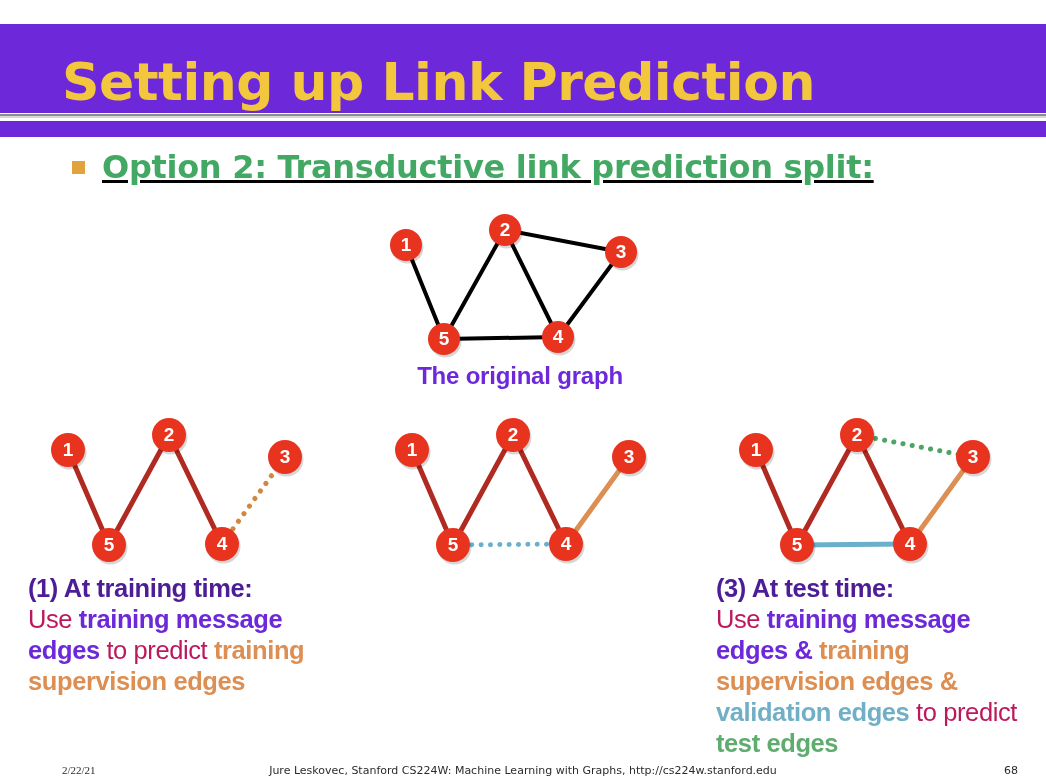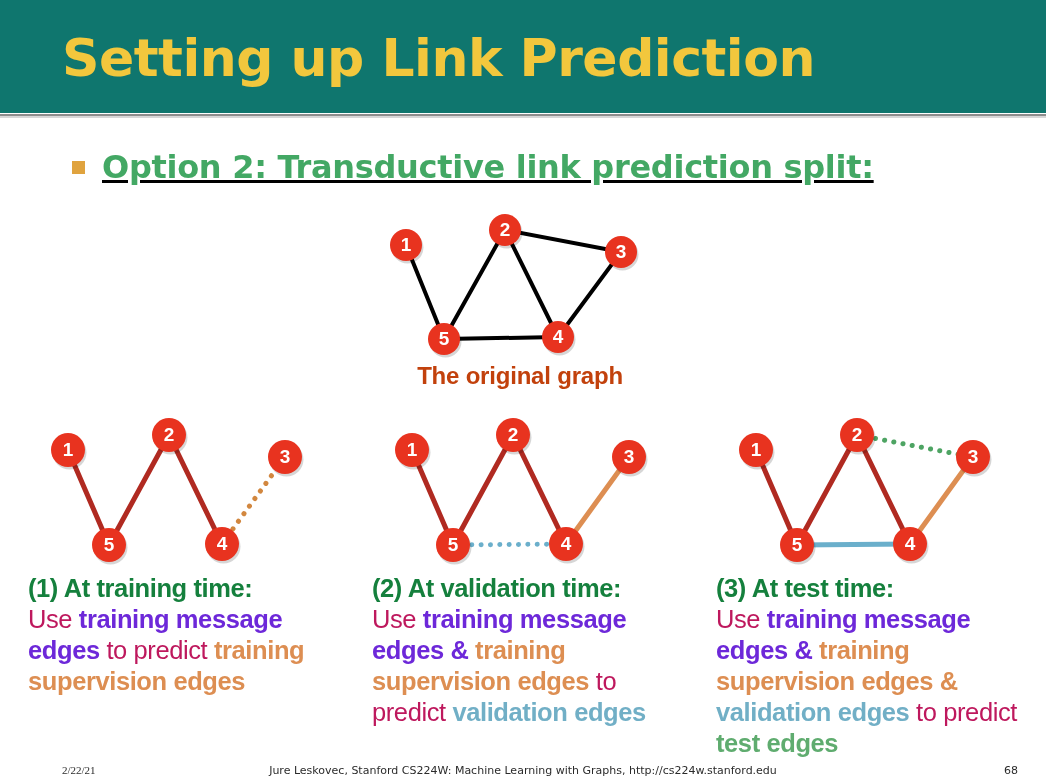--- a/index.html
+++ b/index.html
@@ -84,21 +84,21 @@
   }
   #orig-caption {
     position: absolute;
     left: 370px;
     top: 362px;
     width: 300px;
     text-align: center;
     font-family: "Liberation Sans", sans-serif;
     font-size: 24px;
     font-weight: bold;
-    color: #c2410c;
+    color: #6d28d9;
     letter-spacing: -0.2px;
   }
 
   .panel {
     position: absolute;
     top: 415px;
     width: 345px;
   }
   #panel-1 { left: 28px; }
   #panel-2 { left: 372px; }
@@ -112,21 +112,21 @@
 
   .panel-caption {
     margin-top: 8px;
     font-family: "Liberation Sans", sans-serif;
     font-size: 25.5px;
     line-height: 31px;
     color: #111111;
     letter-spacing: -0.4px;
     width: 315px;
   }
-  .cap-head { font-weight: bold; color: #15803d; }
+  .cap-head { font-weight: bold; color: #4c1d95; }
   .w-msg  { font-weight: bold; color: #6d28d9; }
   .w-sup  { font-weight: bold; color: #DD8E52; }
   .w-val  { font-weight: bold; color: #71AFC6; }
   .w-test { font-weight: bold; color: #5FAC6F; margin-top: 40px; }
   .w-plain { color: #be185d; }
 
   
   #footer {
     position: absolute;
     left: 0;
@@ -160,21 +160,21 @@
   .node-label {
     font-family: "Liberation Sans", sans-serif;
     font-size: 19px;
     font-weight: bold;
     fill: #ffffff;
   }
 </style>
 </head>
 <body>
 
-<div id="title-bar" style="background: #0f766e;">
+<div id="title-bar" style="background: #6d28d9; margin-top: 24px;">
   <div id="title-text" style="color: rgb(242, 199, 61);">Setting up Link Prediction</div>
 </div>
 <div id="header-rule"></div>
 
 <div id="bullet-row">
   <span id="bullet-square" style="background: rgb(224, 163, 62);"></span>
   <span id="bullet-label" style="color: rgb(67, 168, 100);">Option 2: Transductive link prediction split:</span>
 </div>
 
 <div id="orig-graph-wrap">
@@ -279,21 +279,20 @@
           <circle cx="194" cy="129" r="17" fill="#E8331F"></circle>
           <text x="194" y="135.29" text-anchor="middle" class="node-label">4</text>
         </g>
         <g>
           <circle cx="82.5" cy="132.5" r="17" fill="rgba(0,0,0,0.16)"></circle>
           <circle cx="81" cy="130" r="17" fill="#E8331F"></circle>
           <text x="81" y="136.29" text-anchor="middle" class="node-label">5</text>
         </g>
       </svg>
   </div>
-  <div class="panel-caption" id="panel-cap-1"><span class="cap-head">(2) At validation time:</span><br><span class="w-plain">Use </span><span class="w-msg">training message edges </span><span class="w-msg">&amp; </span><span class="w-sup">training supervision edges </span><span class="w-plain">to predict </span><span class="w-val">validation edges</span></div>
 </div>
 
 <div class="panel" id="panel-3">
   <div class="panel-graph-wrap">
     <svg class="graph-svg" id="panel-svg-2" width="320" height="150" viewBox="0 0 320 150">
         <line x1="40" y1="35" x2="81" y2="130" stroke="#B02A21" stroke-width="5" stroke-linecap="round"></line>
         <line x1="81" y1="130" x2="141" y2="20" stroke="#B02A21" stroke-width="5" stroke-linecap="round"></line>
         <line x1="141" y1="20" x2="194" y2="129" stroke="#B02A21" stroke-width="5" stroke-linecap="round"></line>
         <line x1="194" y1="129" x2="257" y2="42" stroke="#DD8E52" stroke-width="5" stroke-linecap="round"></line>
         <line x1="81" y1="130" x2="194" y2="129" stroke="#6BAFCB" stroke-width="5" stroke-linecap="round"></line>

